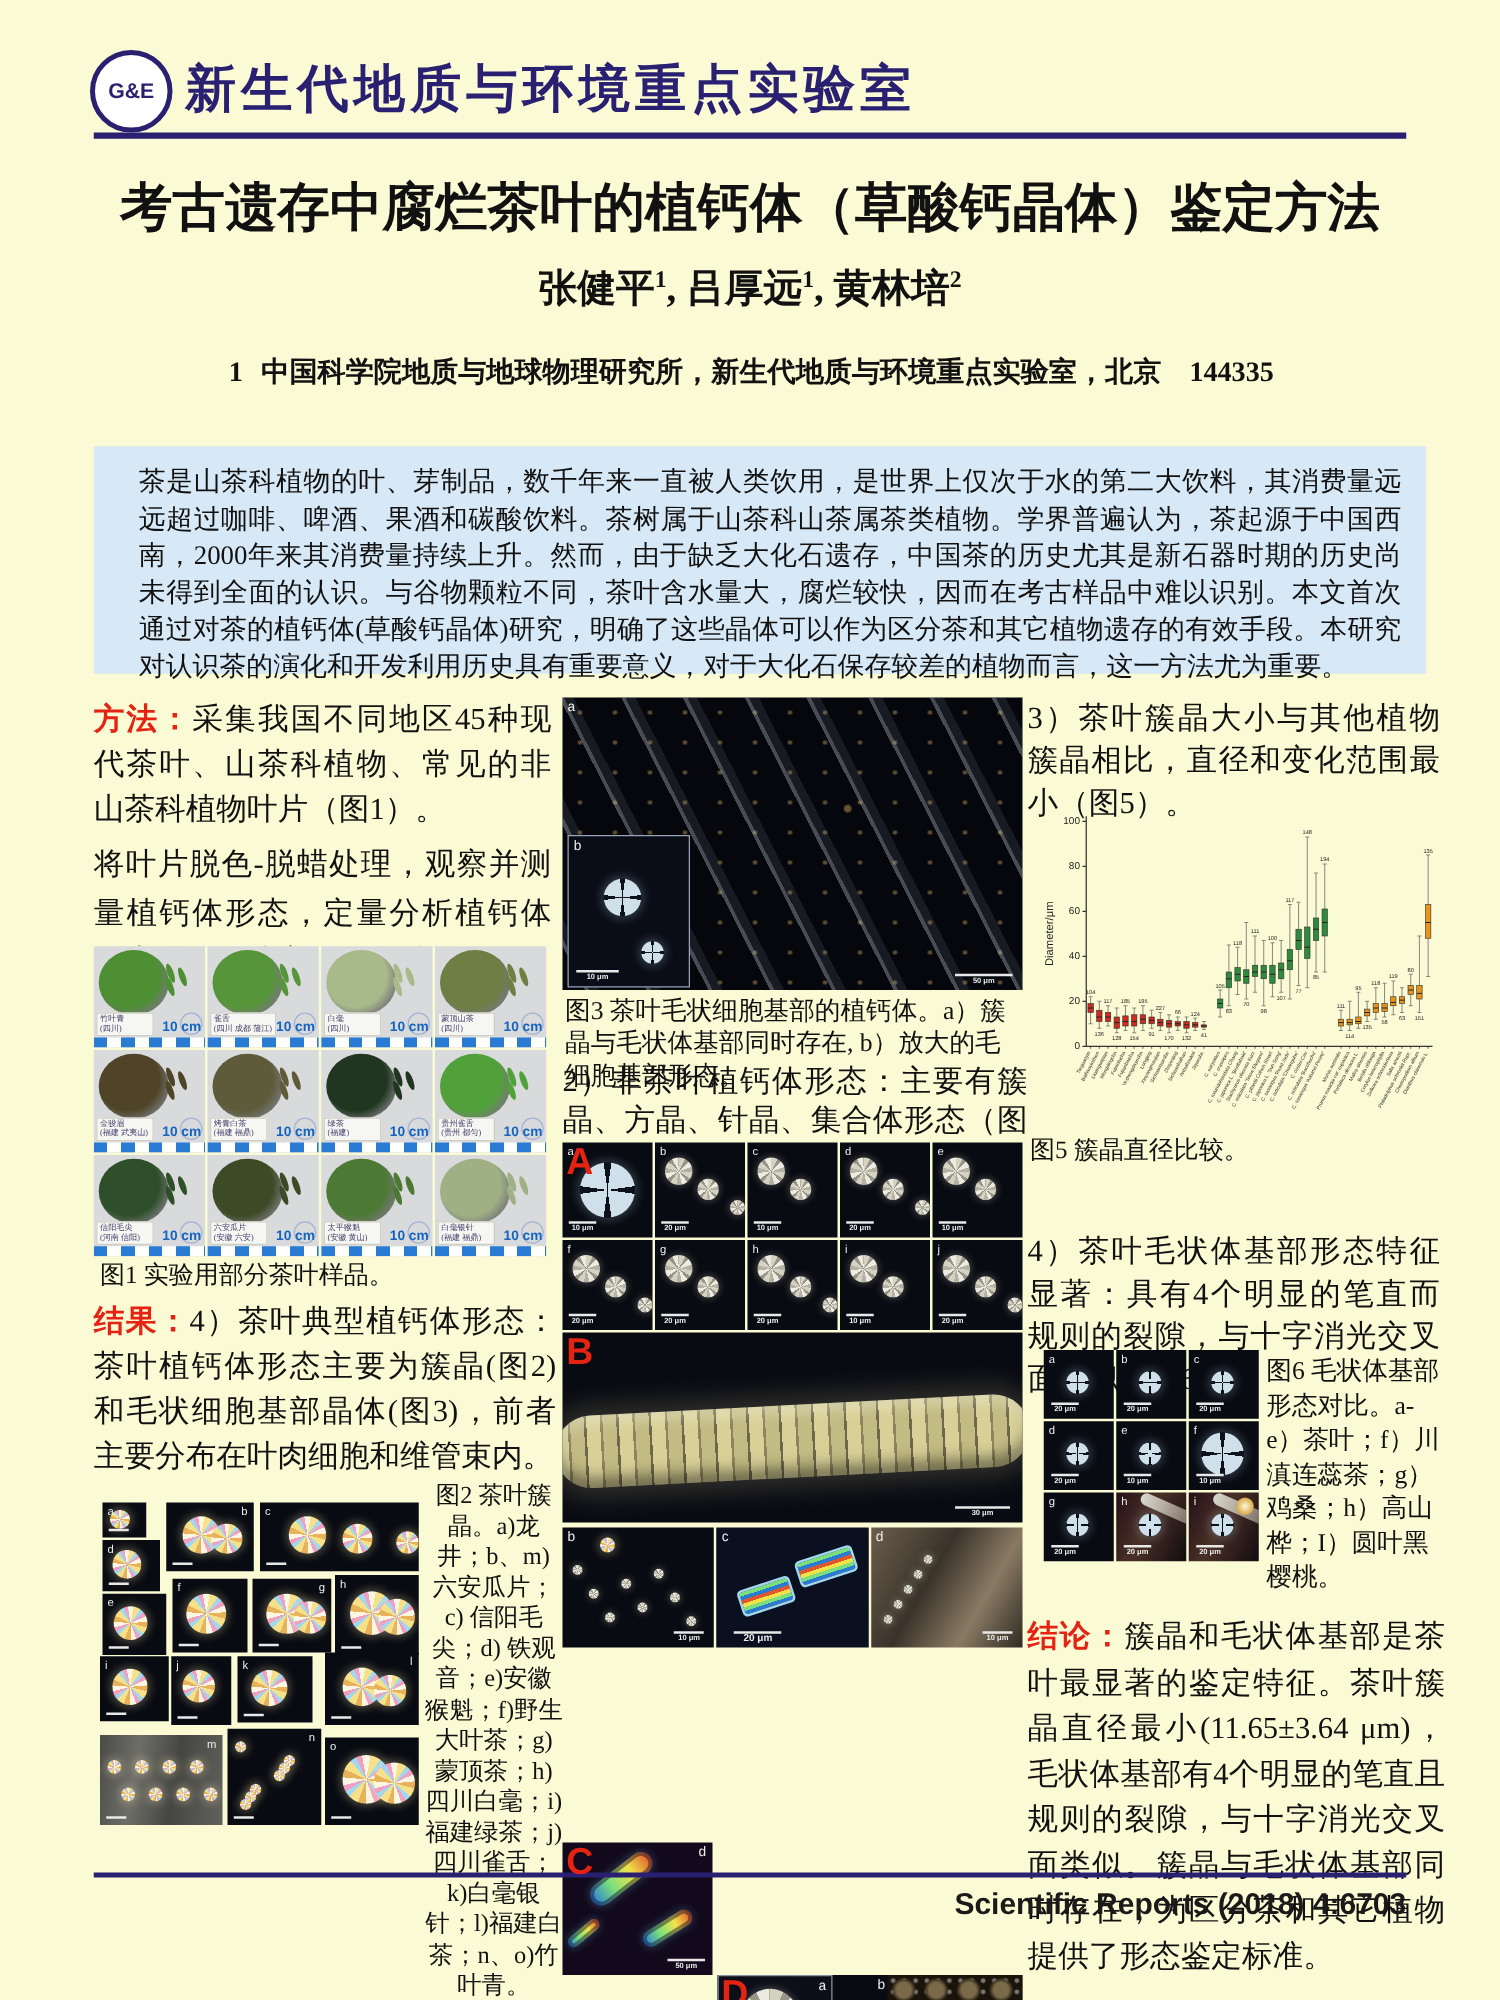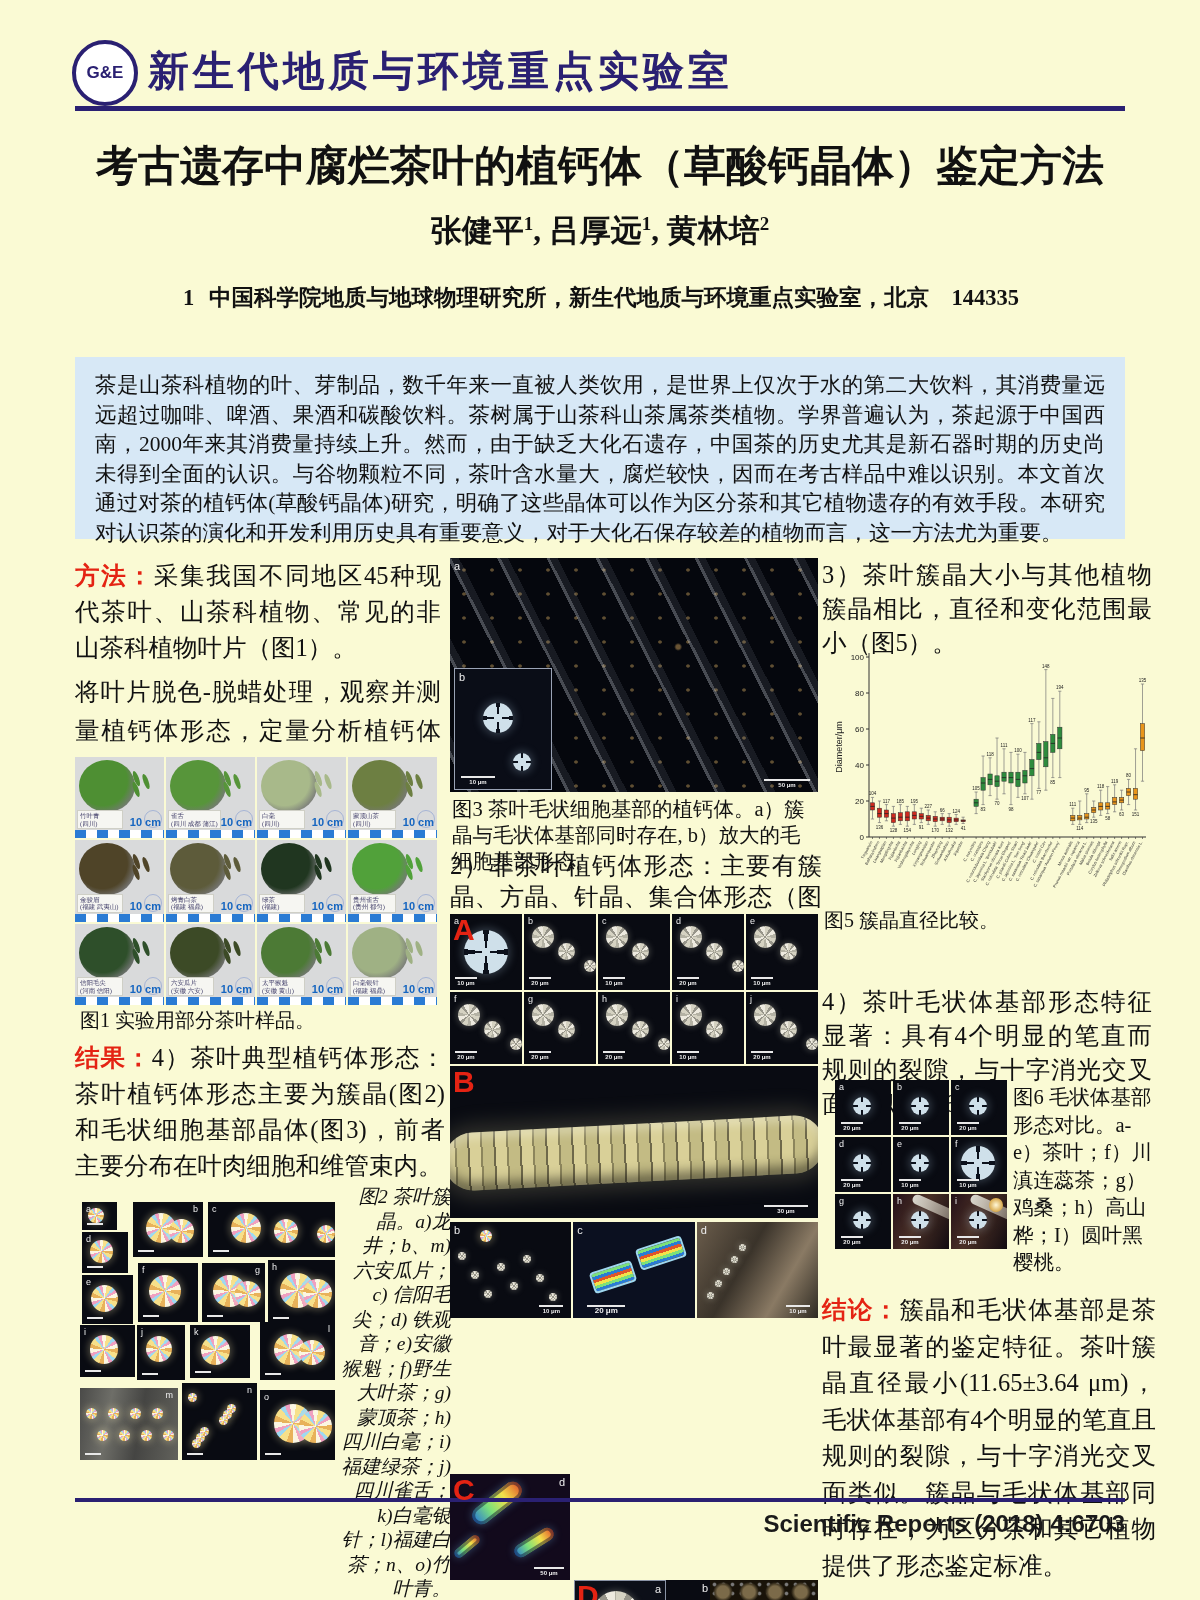--- a/index.html
+++ b/index.html
@@ -13,21 +13,21 @@
   .logo{position:absolute;left:72px;top:40px;width:58px;height:58px;border-radius:50%;
         border:4px solid #2a2072;background:#fff;display:flex;align-items:center;justify-content:center;
         font-family:"Liberation Sans","DejaVu Sans",sans-serif;font-weight:bold;color:#2a2072;font-size:17px;}
   .labname{position:absolute;left:148px;top:44px;font-size:41px;font-weight:bold;letter-spacing:4px;}
   .title{position:absolute;left:0;top:138px;width:1200px;text-align:center;font-size:42px;font-weight:bold;}
   .authors{position:absolute;left:0;top:210px;width:1200px;text-align:center;font-size:31px;font-weight:bold;}
   .authors sup{font-size:19px;}
   .affil{position:absolute;left:183px;top:281px;font-size:22.5px;font-weight:bold;line-height:33px;}
   .affil .num{display:inline-block;width:26px;}
   .abstract{position:absolute;left:75px;top:357px;width:1010px;height:158px;background:#d7e8f6;
-            padding:14px 20px 10px 20px;font-size:21.5px;line-height:29.5px;text-align:justify;}
+            padding:14px 20px 10px 36px;font-size:21.5px;line-height:29.5px;text-align:justify;}
   
   .blk{position:absolute;text-align:justify;}
   .cap{font-size:20px;line-height:25px;}
   
   .f1grid{position:absolute;left:75px;top:757px;width:362px;height:248px;display:grid;
           grid-template-columns:repeat(4,1fr);grid-template-rows:repeat(3,1fr);gap:2px;background:#fafad4;}
   .f1cell{position:relative;background:#d9dadb;overflow:hidden;}
   .f1cell:after{content:"";position:absolute;right:2px;bottom:10px;width:16px;height:16px;border-radius:50%;
           border:1px solid rgba(70,110,200,.35);}
   .pile{position:absolute;left:4px;top:3px;width:56px;height:52px;border-radius:50%;}
@@ -360,21 +360,21 @@
       </div>
       <div class="micro" style="position: absolute; left: 185px; top: 188px; width: 75px; height: 70px;">
         <span class="pl" style="font-size: 9px;">o</span>
         <span class="druse" style="left: 13.5px; top: 14px; width: 38.5px; height: 38.5px;"></span>
         <span class="druse" style="left: 39px; top: 20px; width: 32.5px; height: 32.5px;"></span>
         <span class="sbar" style="left: 5px; width: 16px;">
           <i></i>
         </span>
       </div>
     </div>
-  <div class="blk" style="left:339px;top:1185px;width:112px;font-size:19.5px;line-height:24.5px;text-align:right;font-style:italic;">图2 茶叶簇晶。a)龙井；b、m) 六安瓜片；c) 信阳毛尖；d) 铁观音；e)安徽猴魁；f)野生大叶茶；g)蒙顶茶；h)四川白毫；i)福建绿茶；j)四川雀舌；k)白毫银针；l)福建白茶；n、o)竹叶青。</div>
+  <div class="blk" style="left:339px;top:1185px;width:112px;font-size:19.5px;line-height:24.5px;text-align:center;">图2 茶叶簇晶。a)龙井；b、m) 六安瓜片；c) 信阳毛尖；d) 铁观音；e)安徽猴魁；f)野生大叶茶；g)蒙顶茶；h)四川白毫；i)福建绿茶；j)四川雀舌；k)白毫银针；l)福建白茶；n、o)竹叶青。</div>
 
   <div class="fig3">
     <div class="streaks"></div>
     <span class="pl">a</span>
     <div class="inset">
       <span class="pl">b</span>
       <span class="cross" style="left:28px;top:34px;width:30px;height:30px;"></span>
       <span class="cross" style="left:58px;top:84px;width:18px;height:18px;"></span>
       <span class="sbar" style="left:6px;width:34px;"><i></i><b>10 μm</b></span>
     </div>

